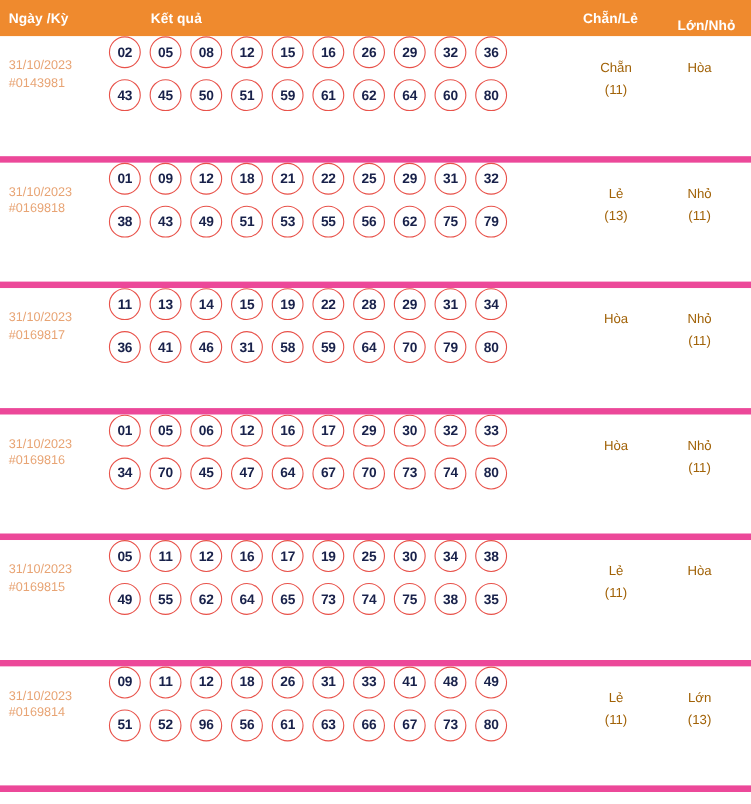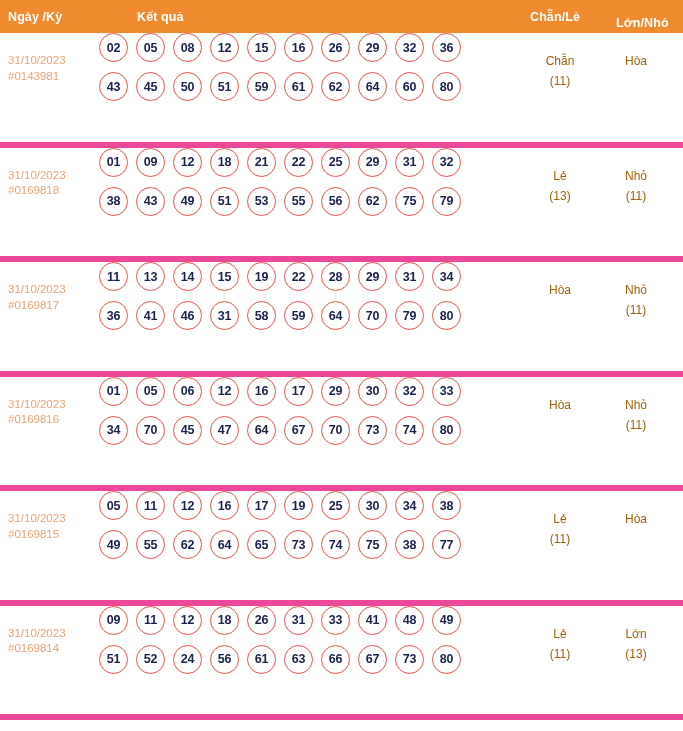--- a/index.html
+++ b/index.html
@@ -296,21 +296,21 @@
           <div class="num-row">
             <span class="ball">49</span>
             <span class="ball">55</span>
             <span class="ball">62</span>
             <span class="ball">64</span>
             <span class="ball">65</span>
             <span class="ball">73</span>
             <span class="ball">74</span>
             <span class="ball">75</span>
             <span class="ball">38</span>
-            <span class="ball">77</span>
+            <span class="ball">35</span>
           </div>
         </div>
         <div class="cell-oe">
           <span class="tag-label">Lẻ</span>
           <span class="tag-count">(11)</span>
         </div>
         <div class="cell-bs">
           <span class="tag-label">Hòa</span>
         </div>
       </div>
@@ -328,21 +328,21 @@
             <span class="ball">26</span>
             <span class="ball">31</span>
             <span class="ball">33</span>
             <span class="ball">41</span>
             <span class="ball">48</span>
             <span class="ball">49</span>
           </div>
           <div class="num-row">
             <span class="ball">51</span>
             <span class="ball">52</span>
-            <span class="ball">24</span>
+            <span class="ball">96</span>
             <span class="ball">56</span>
             <span class="ball">61</span>
             <span class="ball">63</span>
             <span class="ball">66</span>
             <span class="ball">67</span>
             <span class="ball">73</span>
             <span class="ball">80</span>
           </div>
         </div>
         <div class="cell-oe">

